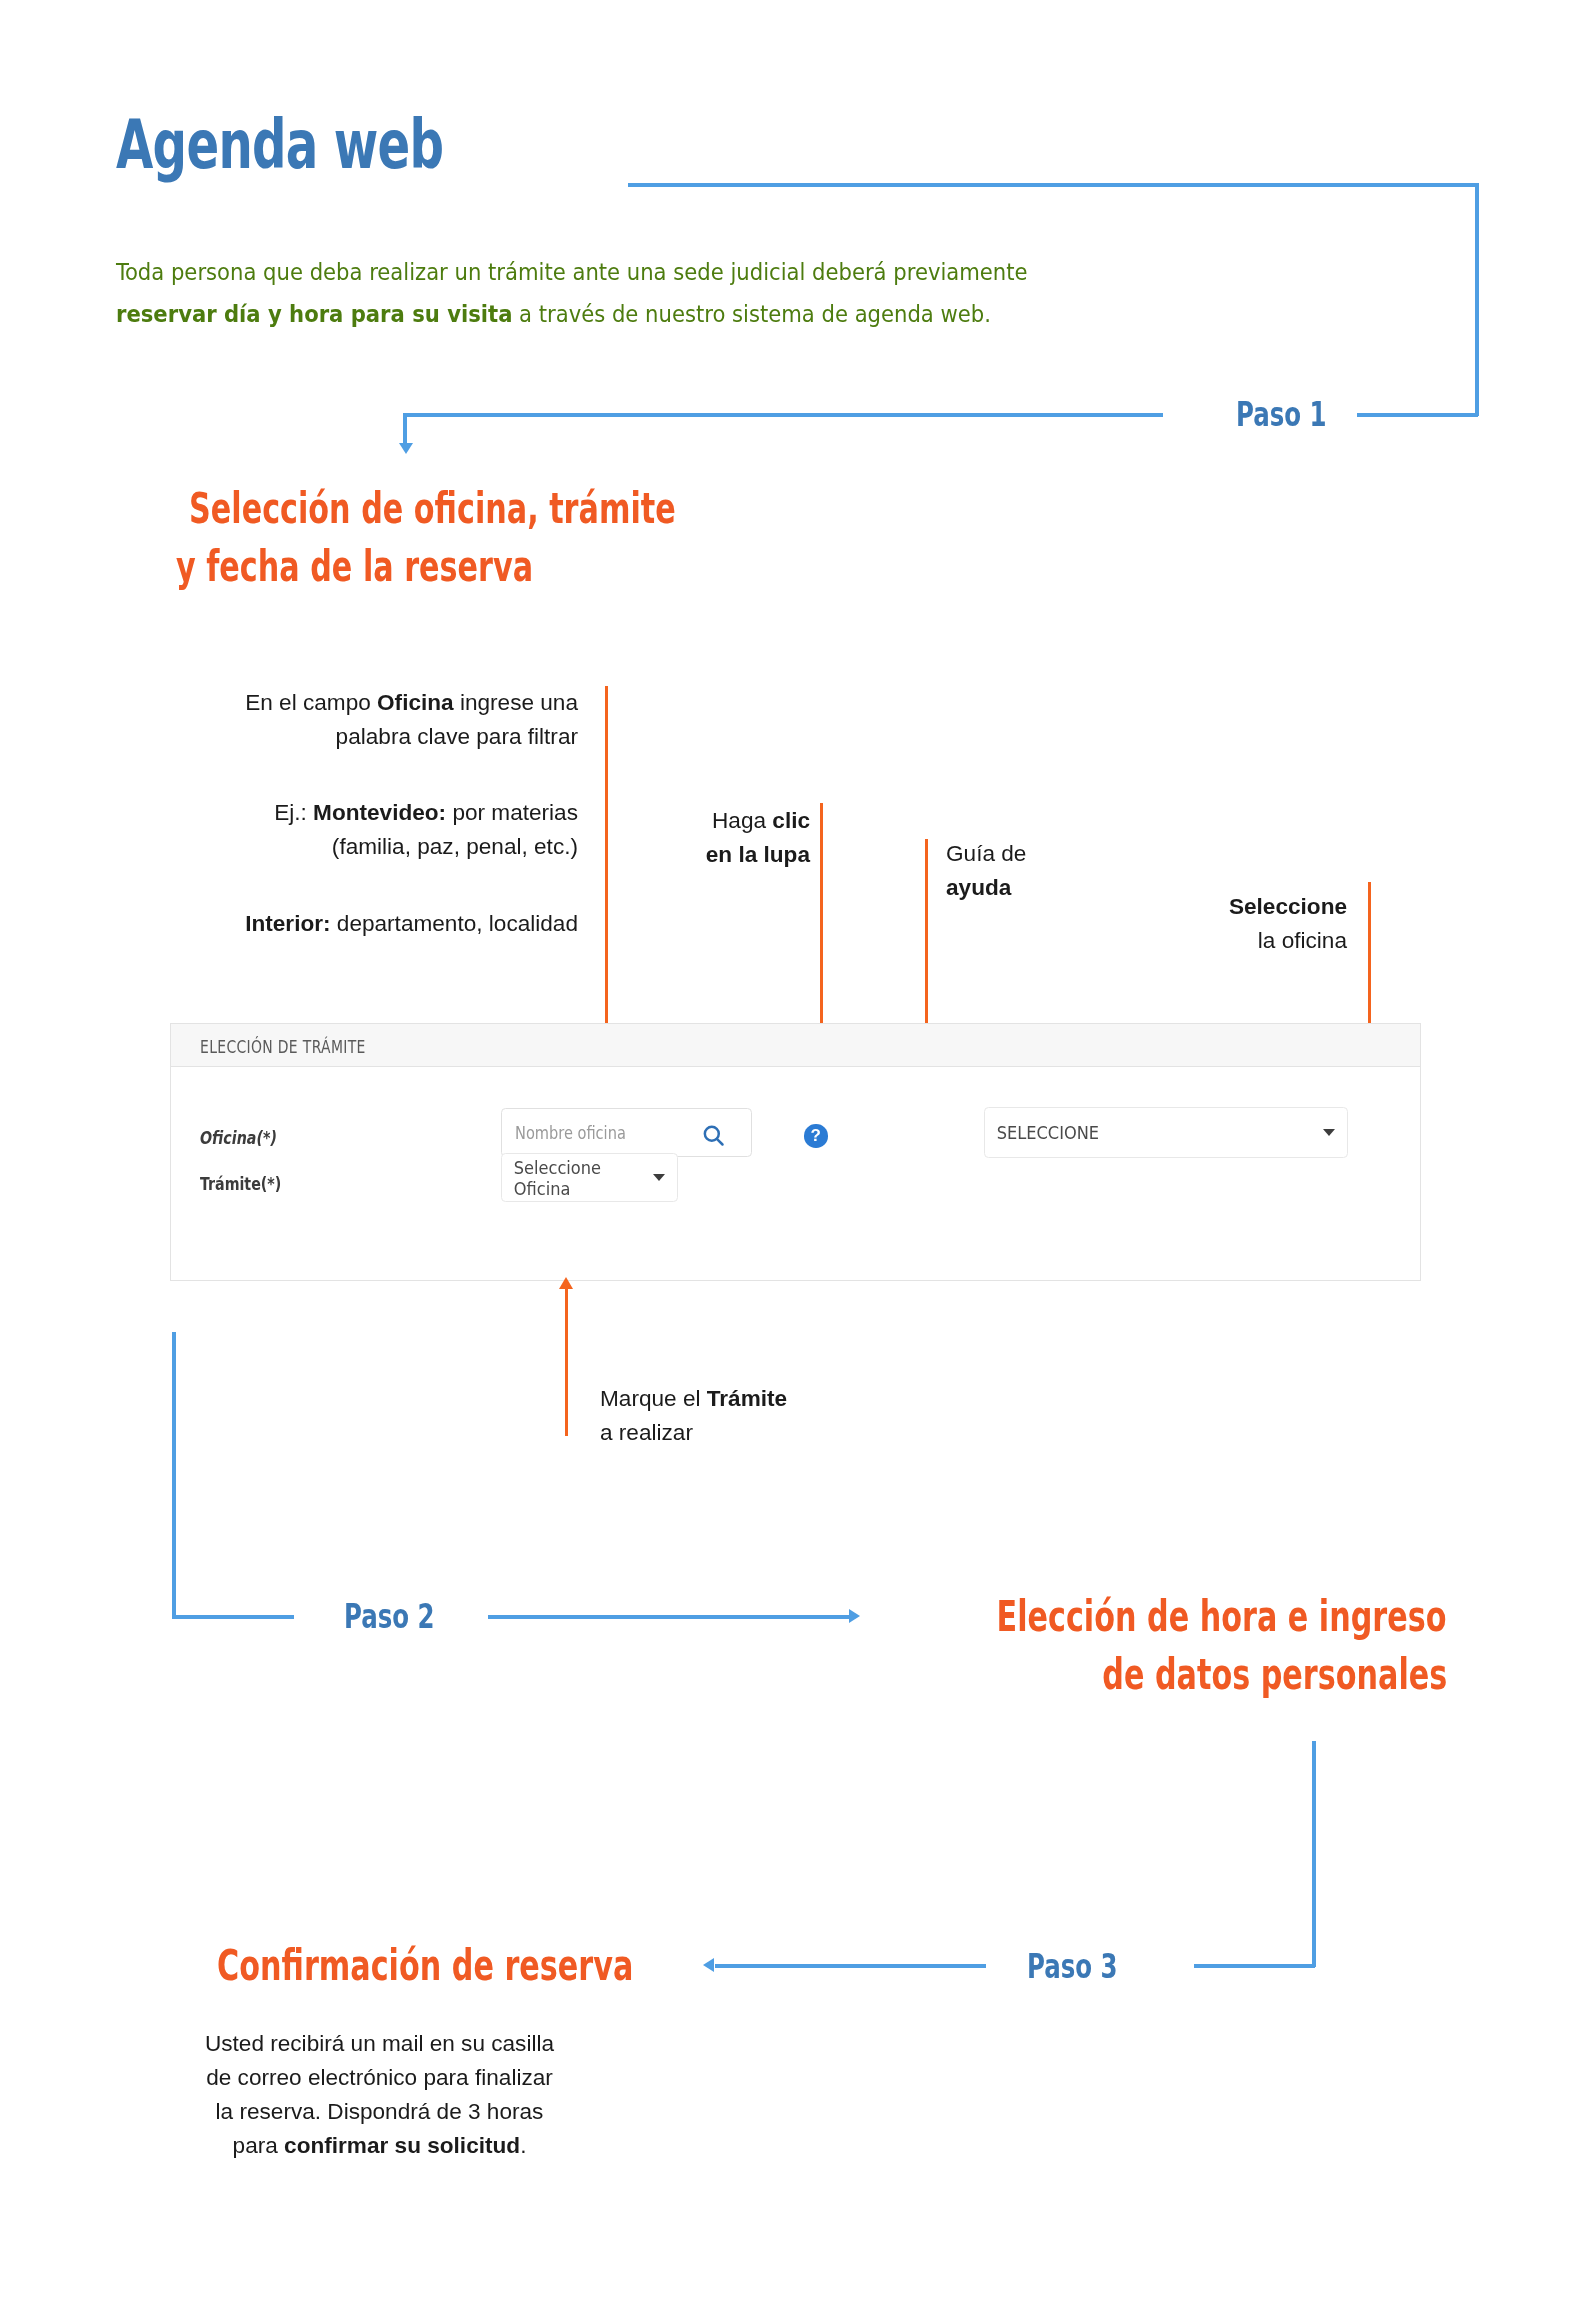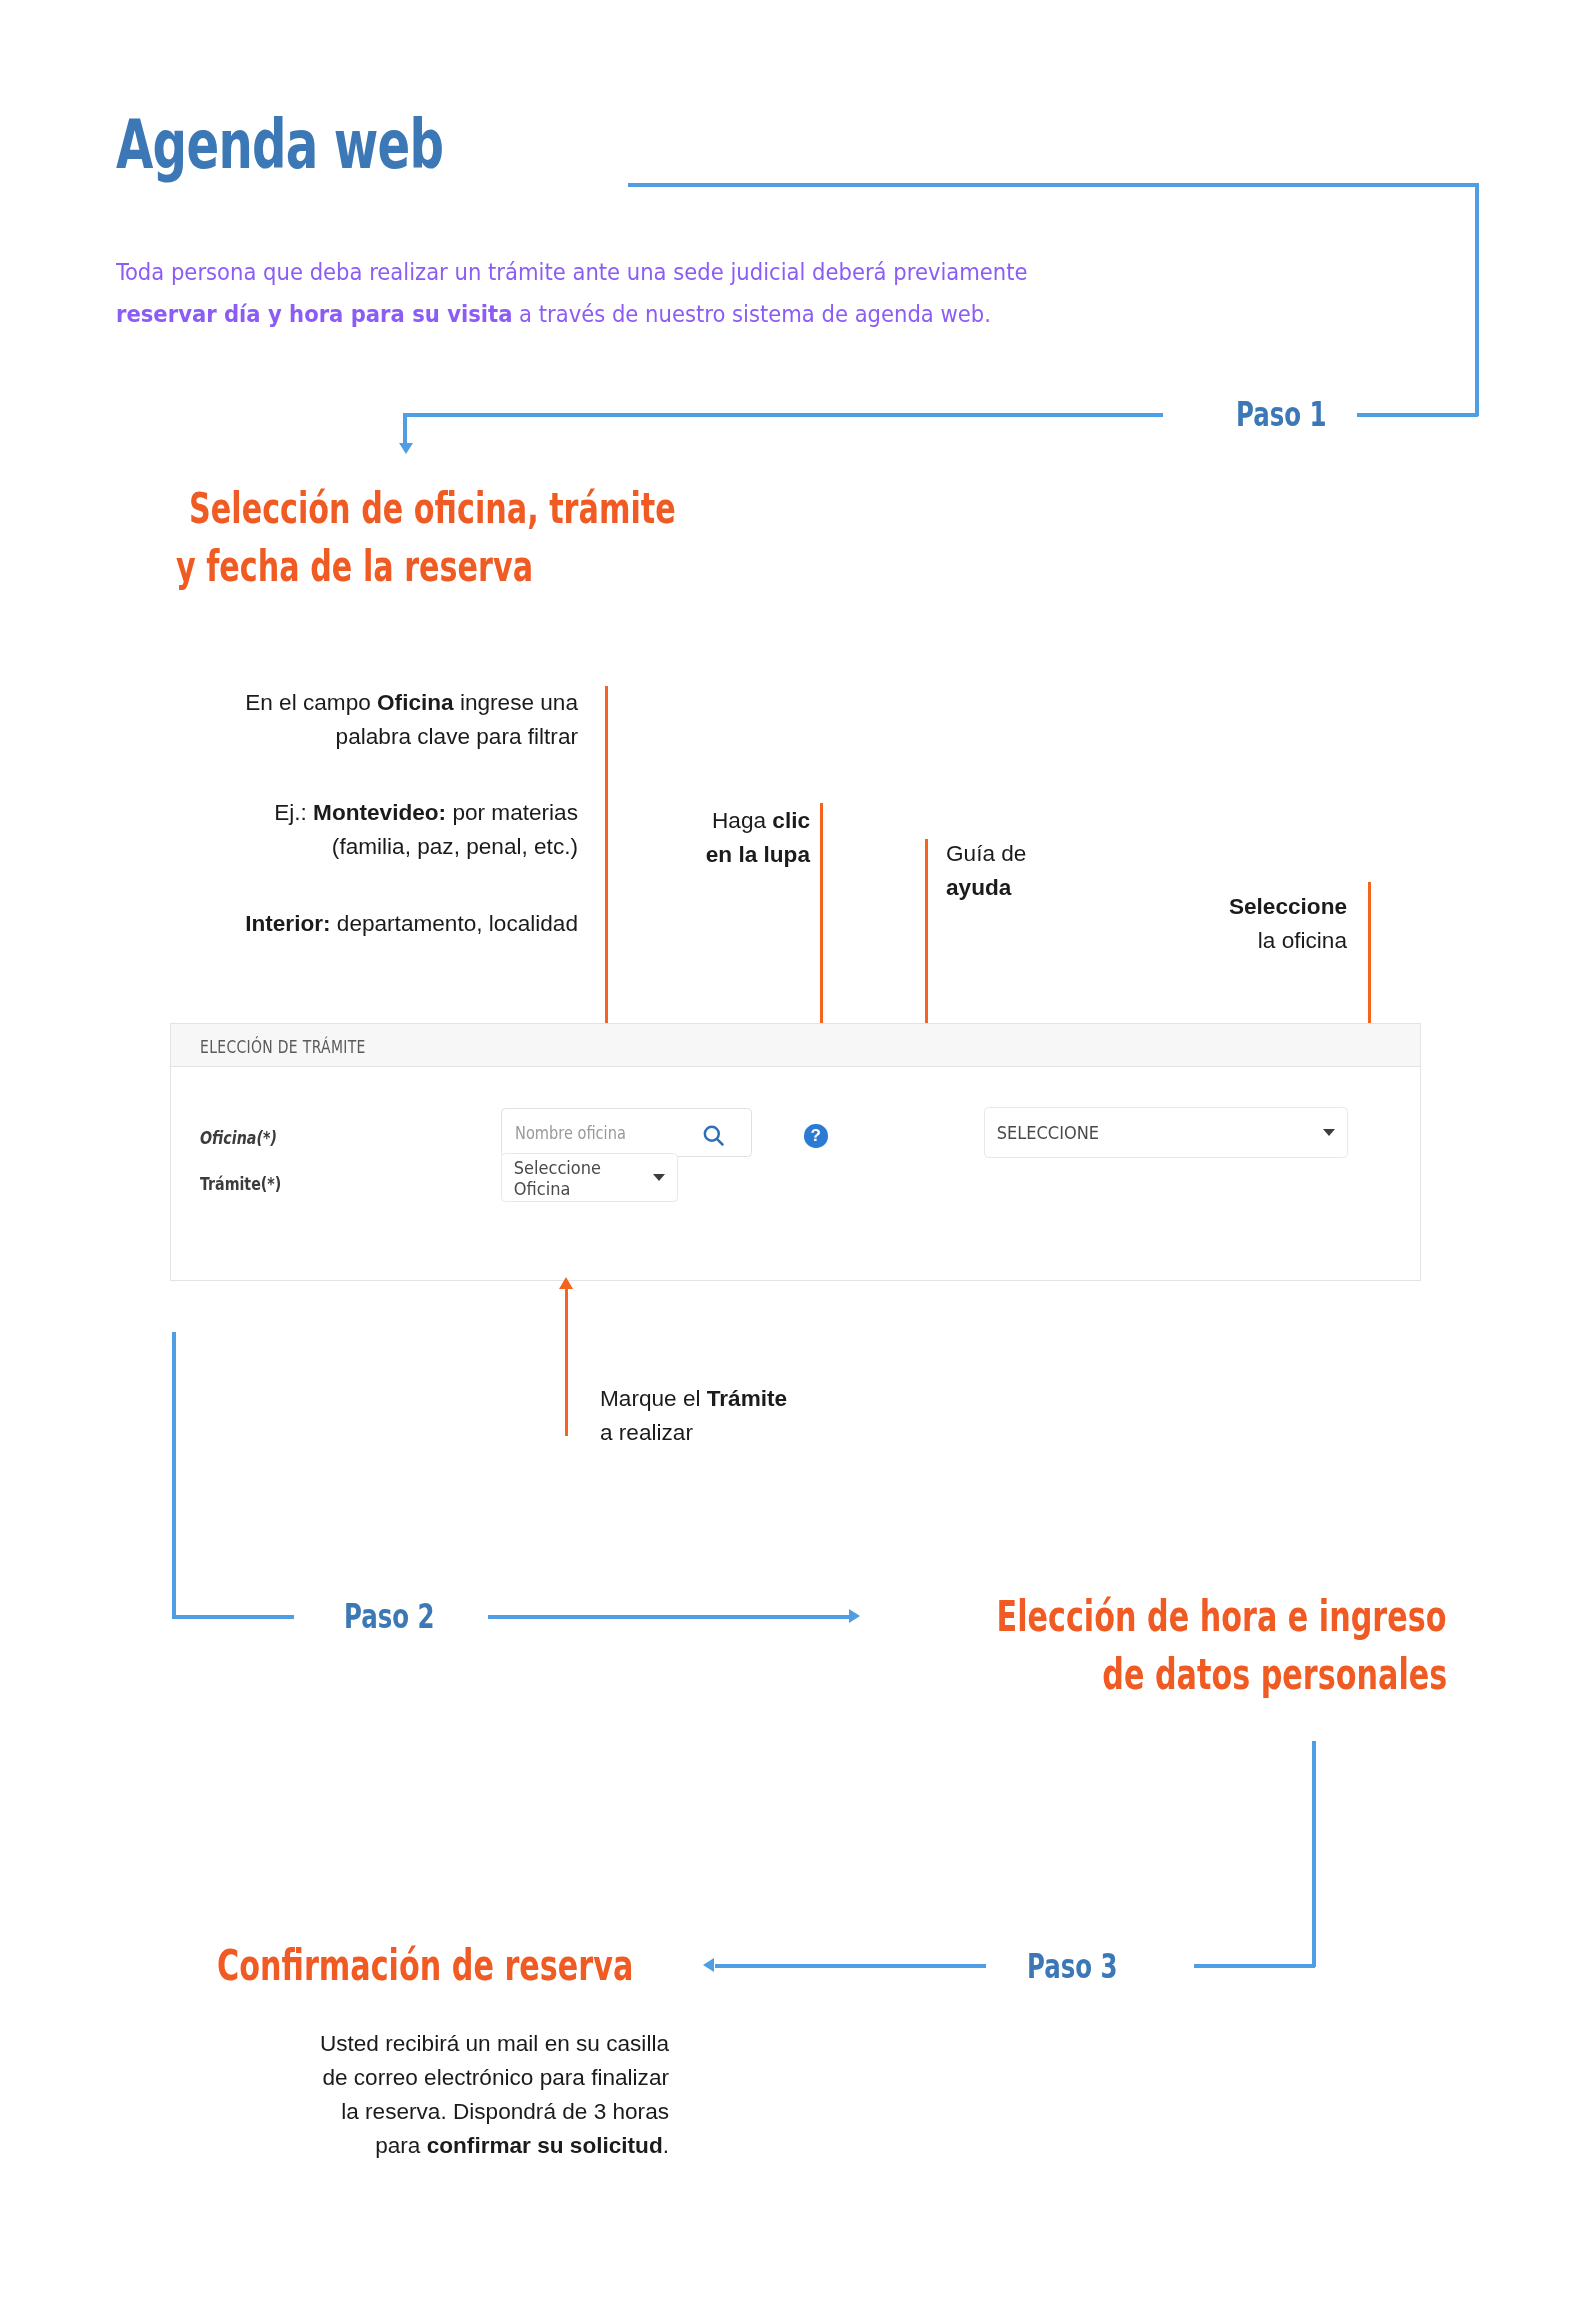--- a/index.html
+++ b/index.html
@@ -15,21 +15,21 @@
         transform-origin:left top;}
   .title{
     left:116px;top:107px;
     font-size:67px;line-height:76px;font-weight:bold;color:#3b78b5;
     letter-spacing:-0.9px;
   }
   .title span{display:inline-block;transform:scaleX(.80);transform-origin:left center;}
 
   .intro{
     left:116px;top:251px;width:1285px;
-    font-size:23.5px;line-height:42px;color:#8b5cf6;
+    font-size:23.5px;line-height:42px;color:#4d7c0f;
   }
   .intro b{font-weight:bold;}
 
   
   .step{
     font-size:34px;font-weight:bold;color:#3b78b5;line-height:36px;white-space:nowrap;
   }
   .step span{display:inline-block;transform:scaleX(.80);transform-origin:left center;}
 
   
@@ -222,19 +222,19 @@
 <div class="abs ln lv" style="left:1312px;top:1741px;height:226px;"></div>
 <div class="abs ln lh" style="left:1194px;top:1964px;width:121px;"></div>
 
 <div class="abs step cond" style="left:1027px;top:1948px;"><span>Paso 3</span></div>
 
 <div class="abs ln lh" style="left:715px;top:1964px;width:271px;"></div>
 <div class="abs ahead ah-left" style="left:703px;top:1958px;"></div>
 
 <div class="abs ohead cond" style="left:189px;top:1945px;margin-left:28px;"><span>Confirmación de reserva</span></div>
 
-<div class="abs ann r" style="left:90px;top:2015px;width:579px;">
+<div class="abs ann r" style="left:90px;top:2015px;width:579px;text-align:center;">
   <span>Usted recibirá un mail en su casilla</span><br>
   <span>de correo electrónico para finalizar</span><br>
   <span>la reserva. Dispondrá de 3 horas</span><br>
   <span>para </span><b>confirmar su solicitud</b><span>.</span>
 </div>
 
 
 </body></html>

